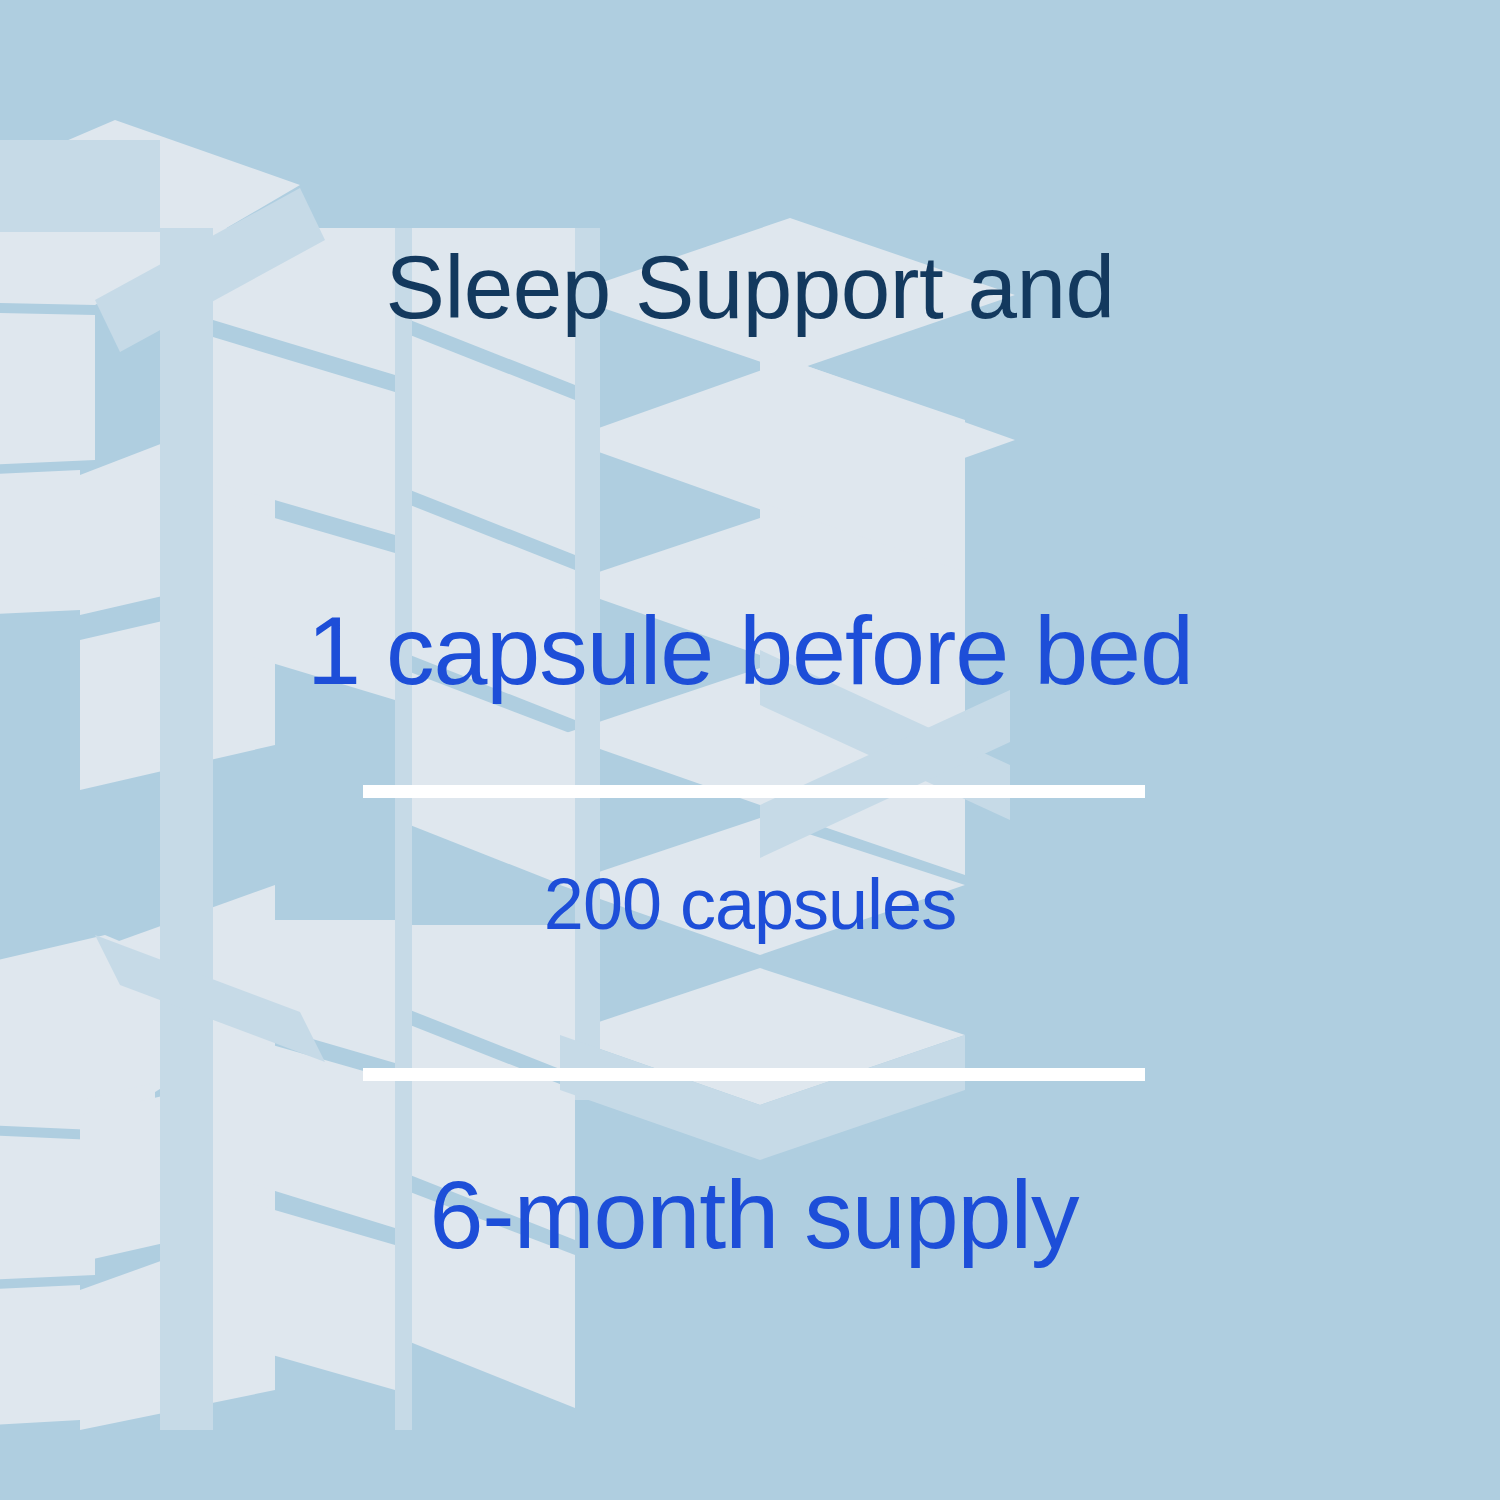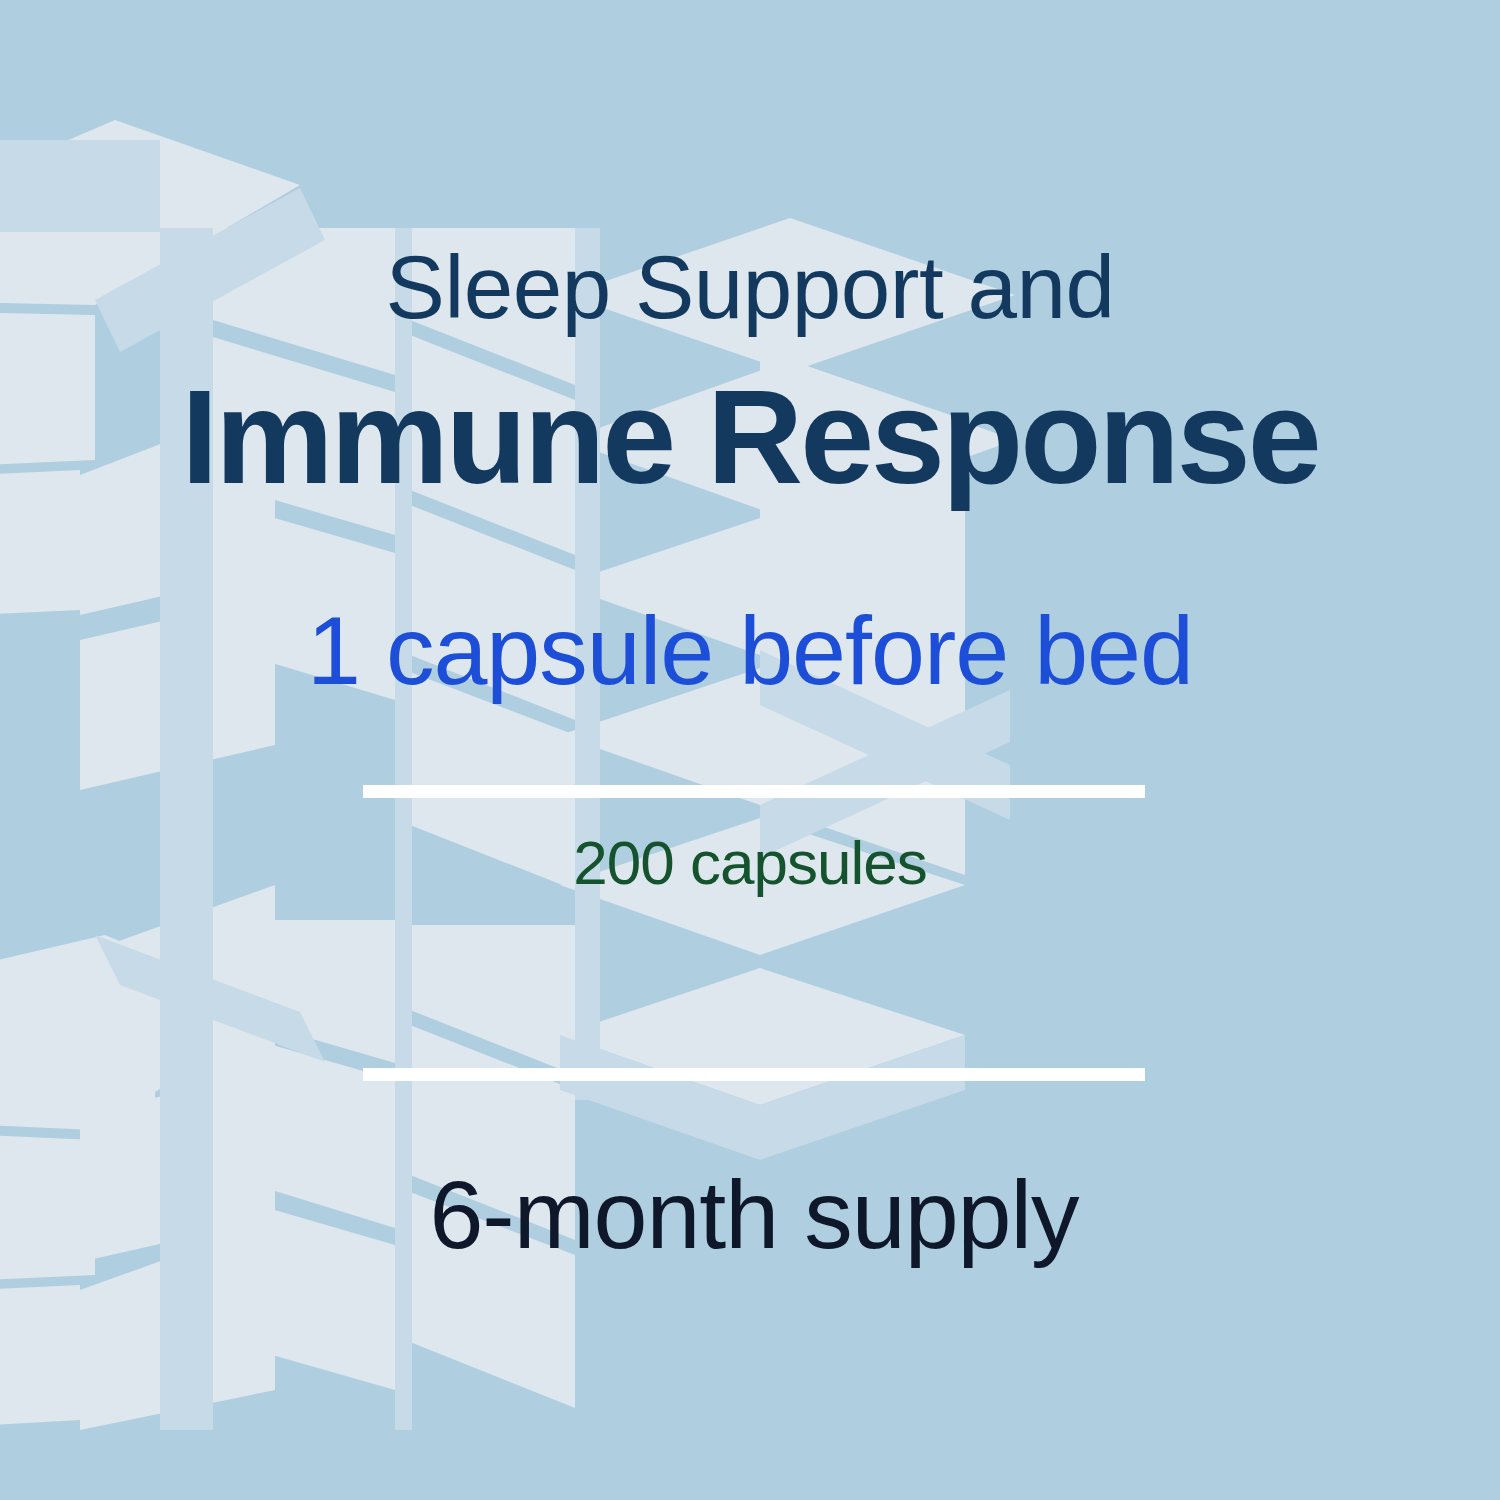--- a/index.html
+++ b/index.html
@@ -80,39 +80,39 @@
     line-height: 1;
     letter-spacing: -1px;
     color: #1d4ed8;
     white-space: nowrap;
   }
 
   .line-count {
     position: absolute;
     left: 0;
     right: 0;
-    top: 832px;
-    font-size: 62px;
+    top: 868px;
+    font-size: 72px;
     font-weight: 400;
     line-height: 1;
     letter-spacing: -1px;
-    color: #14532d;
+    color: #1d4ed8;
     white-space: nowrap;
   }
 
   .line-supply {
     position: absolute;
     left: 0;
     right: 0;
     top: 1166px;
     font-size: 97px;
     font-weight: 400;
     line-height: 1;
     letter-spacing: -1px;
-    color: #0f172a;
+    color: #1d4ed8;
     white-space: nowrap;
     margin-left: 8px;
   }
 
   
   .divider {
     position: absolute;
     left: 363px;
     width: 782px;
     height: 13px;
@@ -190,21 +190,20 @@
       <polygon points="95,935 300,1012 325,1062 120,985"></polygon>
     </g>
   </svg>
 
   <div class="divider" id="divider-top"></div>
   <div class="divider" id="divider-bottom"></div>
 
   <div id="callout-text">
     <div class="line-eyebrow">Sleep Support and</div>
 
-    <div class="line-headline">Immune Response</div>
 
     <div class="line-dose">1 capsule before bed</div>
 
     <div class="line-count">200 capsules</div>
 
     <div class="line-supply">6-month supply</div>
   </div>
 
 </div>
 

